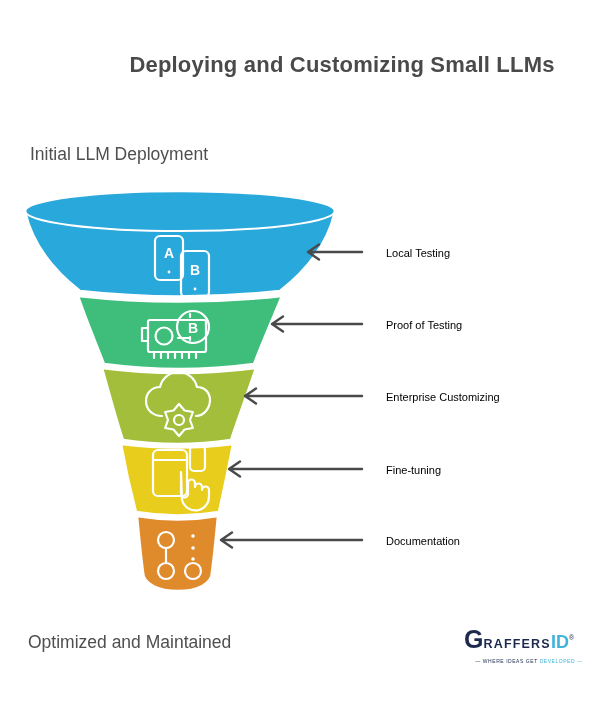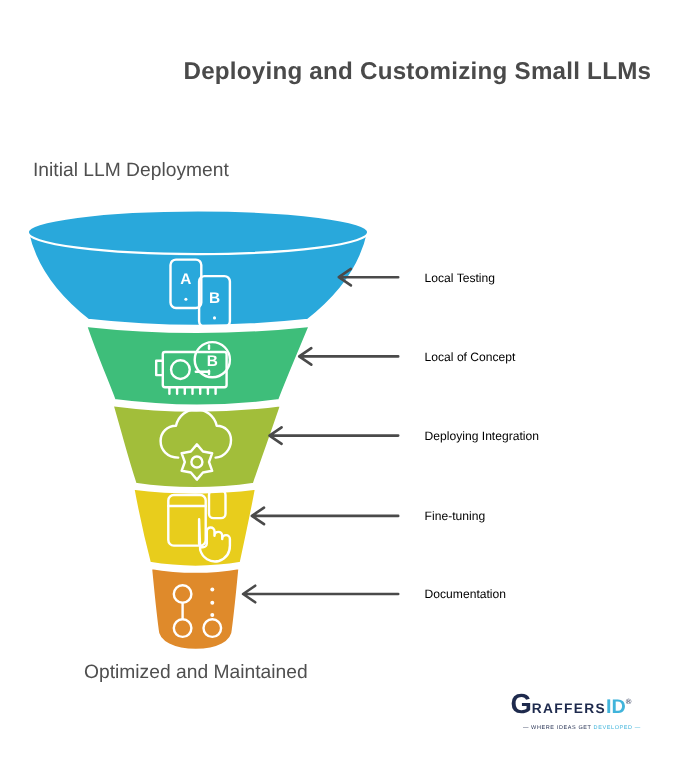--- a/index.html
+++ b/index.html
@@ -1,23 +1,23 @@
 <!DOCTYPE html>
 <html><head>
 <meta charset="utf-8">
 <style>
   html,body{margin:0;padding:0;background:#ffffff;}
   body{width:613px;height:702px;position:relative;overflow:hidden;
        font-family:"Liberation Sans",sans-serif;}
   .abs{position:absolute;}
-  #title{left:92px;top:52px;width:500px;text-align:right;
+  #title{left:92px;top:52px;width:500px;text-align:center;
          font-size:22px;font-weight:bold;color:#4a4a4a;letter-spacing:0.2px;}
   #top-label{left:30px;top:144px;width:300px;text-align:left;
              font-size:17.5px;color:#4f4f4f;}
-  #bottom-label{left:28px;top:598px;width:300px;text-align:center;
+  #bottom-label{left:28px;top:630px;width:300px;text-align:left;
                 font-size:17.5px;color:#4f4f4f;line-height:25px;}
   .stage-label{left:386px;width:225px;height:24px;line-height:24px;
                font-size:11px;color:#000000;}
   #svg-layer{left:0;top:0;}
   svg text{font-family:"Liberation Sans",sans-serif;}
   .icon-letter{font-size:14px;font-weight:bold;fill:#ffffff;}
   .icon-stroke{fill:none;stroke:#ffffff;stroke-width:2.2;
                stroke-linecap:round;stroke-linejoin:round;}
   .arrow{stroke:#4a4a4a;stroke-width:2.4;fill:none;stroke-linecap:round;
          stroke-linejoin:round;}
@@ -142,22 +142,22 @@
   <g>
     <path class="arrow" d="M 222,540 H 362 M 232,532.5 L 221,540 L 232,547.5"></path>
   </g>
 </svg>
 
 <div id="title" class="abs">Deploying and Customizing Small LLMs</div>
 
 <div id="top-label" class="abs">Initial LLM Deployment</div>
 
 <div class="abs stage-label" style="top:241px">Local Testing</div>
-<div class="abs stage-label" style="top:313px">Local of Concept</div>
-<div class="abs stage-label" style="top:385px">Deploying Integration</div>
+<div class="abs stage-label" style="top:313px">Proof of Testing</div>
+<div class="abs stage-label" style="top:385px">Enterprise Customizing</div>
 <div class="abs stage-label" style="top:458px">Fine-tuning</div>
 <div class="abs stage-label" style="top:529px">Documentation</div>
 
 <div id="bottom-label" class="abs">
   <div>Optimized and Maintained</div>
 </div>
 
 <div id="logo" class="abs">
   <div id="logo-row">
     <span class="logo-g">G</span>

